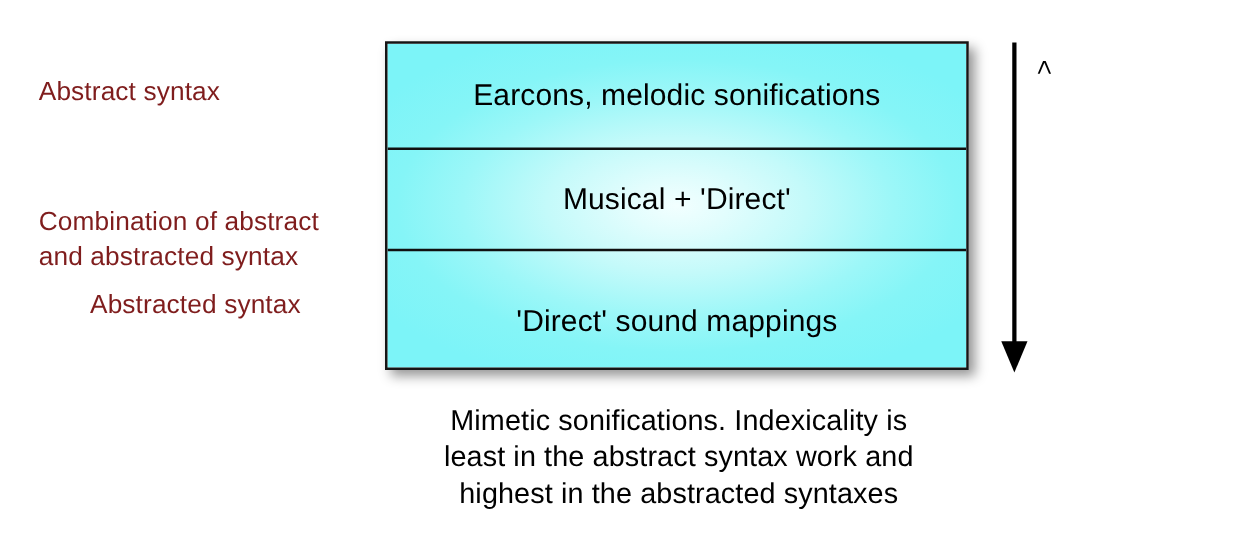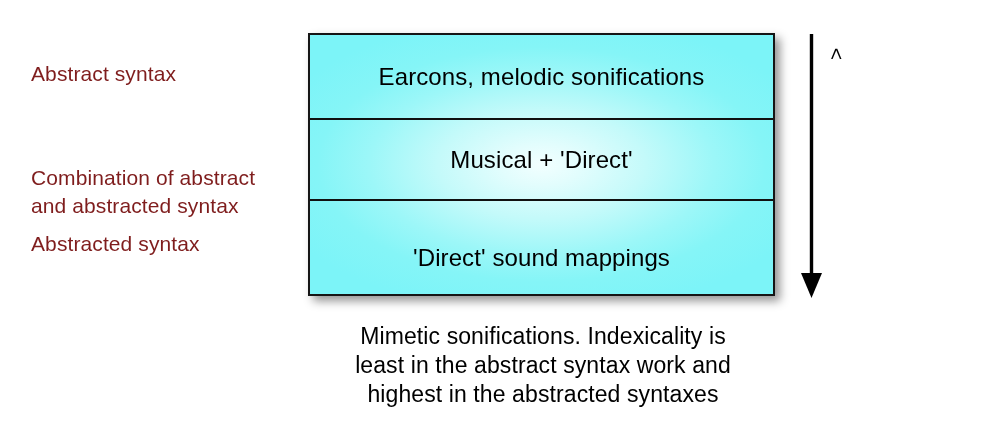--- a/index.html
+++ b/index.html
@@ -31,21 +31,21 @@
     left: 31px;
     font-size: 21px;
     line-height: 28px;
     color: #7f1d1d;
     letter-spacing: 0.1px;
     white-space: pre-line;
     text-align: left;
   }
   #row-label-0 { top: 60px; }
   #row-label-1 { top: 120px; margin-top: 44px; }
-  #row-label-2 { top: 230px; }
+  #row-label-2 { top: 230px; margin-left: 41px; }
 
   
   #syntax-stack {
     position: absolute;
     left: 308px;
     top: 33px;
     width: 467px;
     height: 263px;
     border: 2px solid #151515;
     box-sizing: border-box;

